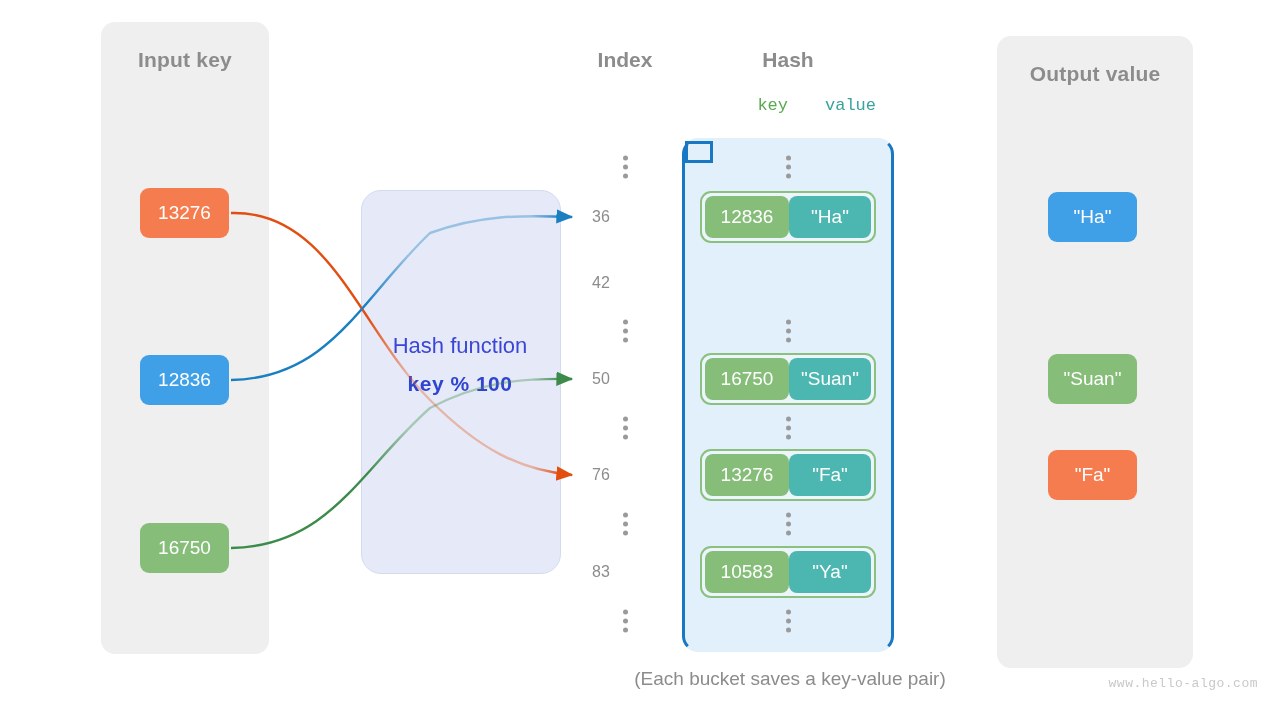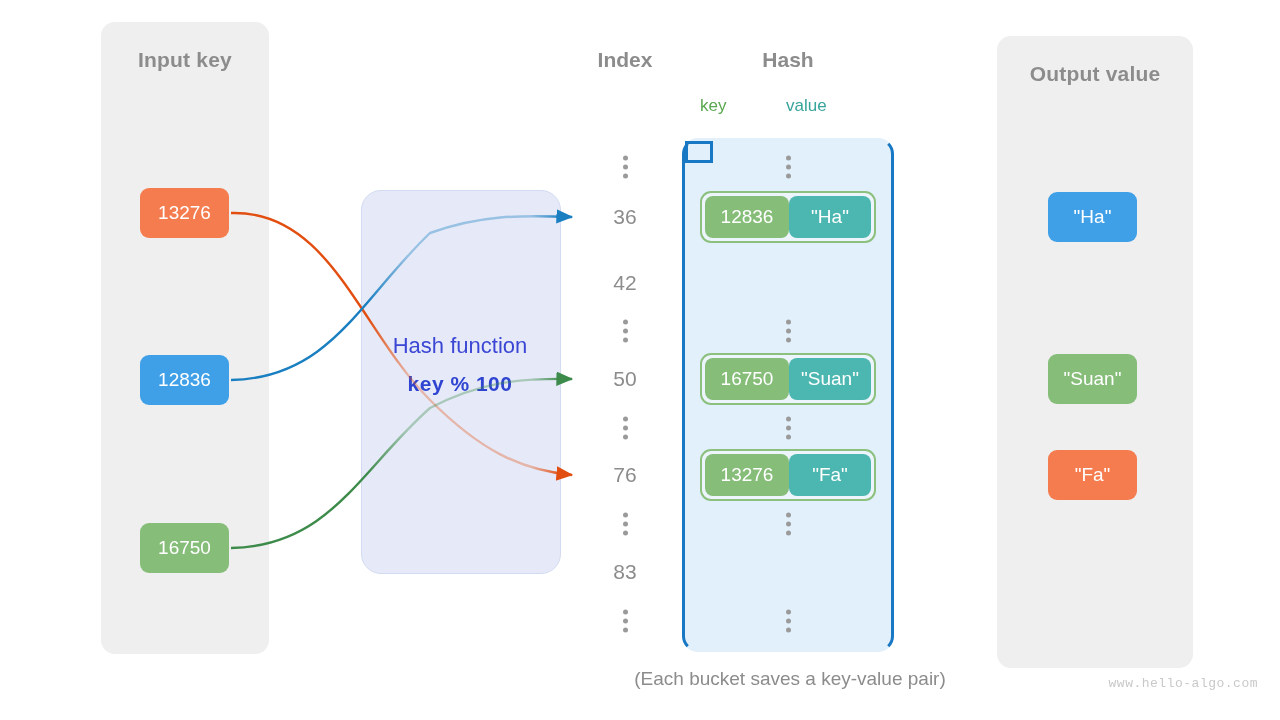--- a/index.html
+++ b/index.html
@@ -92,22 +92,21 @@
 
   .c-orange { background: #f57c4e; }
   .c-blue   { background: #3fa0e8; }
   .c-green  { background: #85bd79; }
 
   
   .idx {
     position: absolute;
     left: 592px;
     width: 66px;
-    text-align: center;
-    font-size: 21px;
+    font-size: 16px;
     color: #8c8c8c;
     transform: translateY(-50%);
   }
   .dots {
     position: absolute;
     width: 66px;
     text-align: center;
     transform: translateY(-50%);
     line-height: 0;
   }
@@ -179,22 +178,23 @@
     font-size: 21px;
     font-weight: bold;
     color: #8c8c8c;
   }
   #head-index { left: 592px; top: 48px; width: 66px; }
   #head-array { left: 682px; top: 48px; width: 212px; }
 
   .sub-head {
     position: absolute;
     top: 96px;
-    text-align: left;
+    text-align: right;
     font-size: 17px;
+    font-family: Liberation Mono, monospace;
   }
   #head-key   { left: 700px; width: 88px; color: #5aa84f; }
   #head-value { left: 786px; width: 90px; color: #38a49c; }
 
   
   #caption {
     position: absolute;
     left: 565px; top: 668px;
     width: 450px;
     text-align: center;
@@ -407,20 +407,24 @@
     <span class="bk-val">"Ha"</span>
   </div>
   <div class="bucket" style="top:379px">
     <span class="bk-key">16750</span>
     <span class="bk-val">"Suan"</span>
   </div>
   <div class="bucket" style="top:475px">
     <span class="bk-key">13276</span>
     <span class="bk-val">"Fa"</span>
   </div>
+  <div class="bucket" style="top:572px">
+    <span class="bk-key">10583</span>
+    <span class="bk-val">"Ya"</span>
+  </div>
 
   <div class="panel" id="output-panel">
     <div class="panel-title">Output value</div>
   </div>
 
   <div class="chip chip-out c-blue" style="top:192px">
     <span>"Ha"</span>
   </div>
   <div class="chip chip-out c-green" style="top:354px">
     <span>"Suan"</span>

